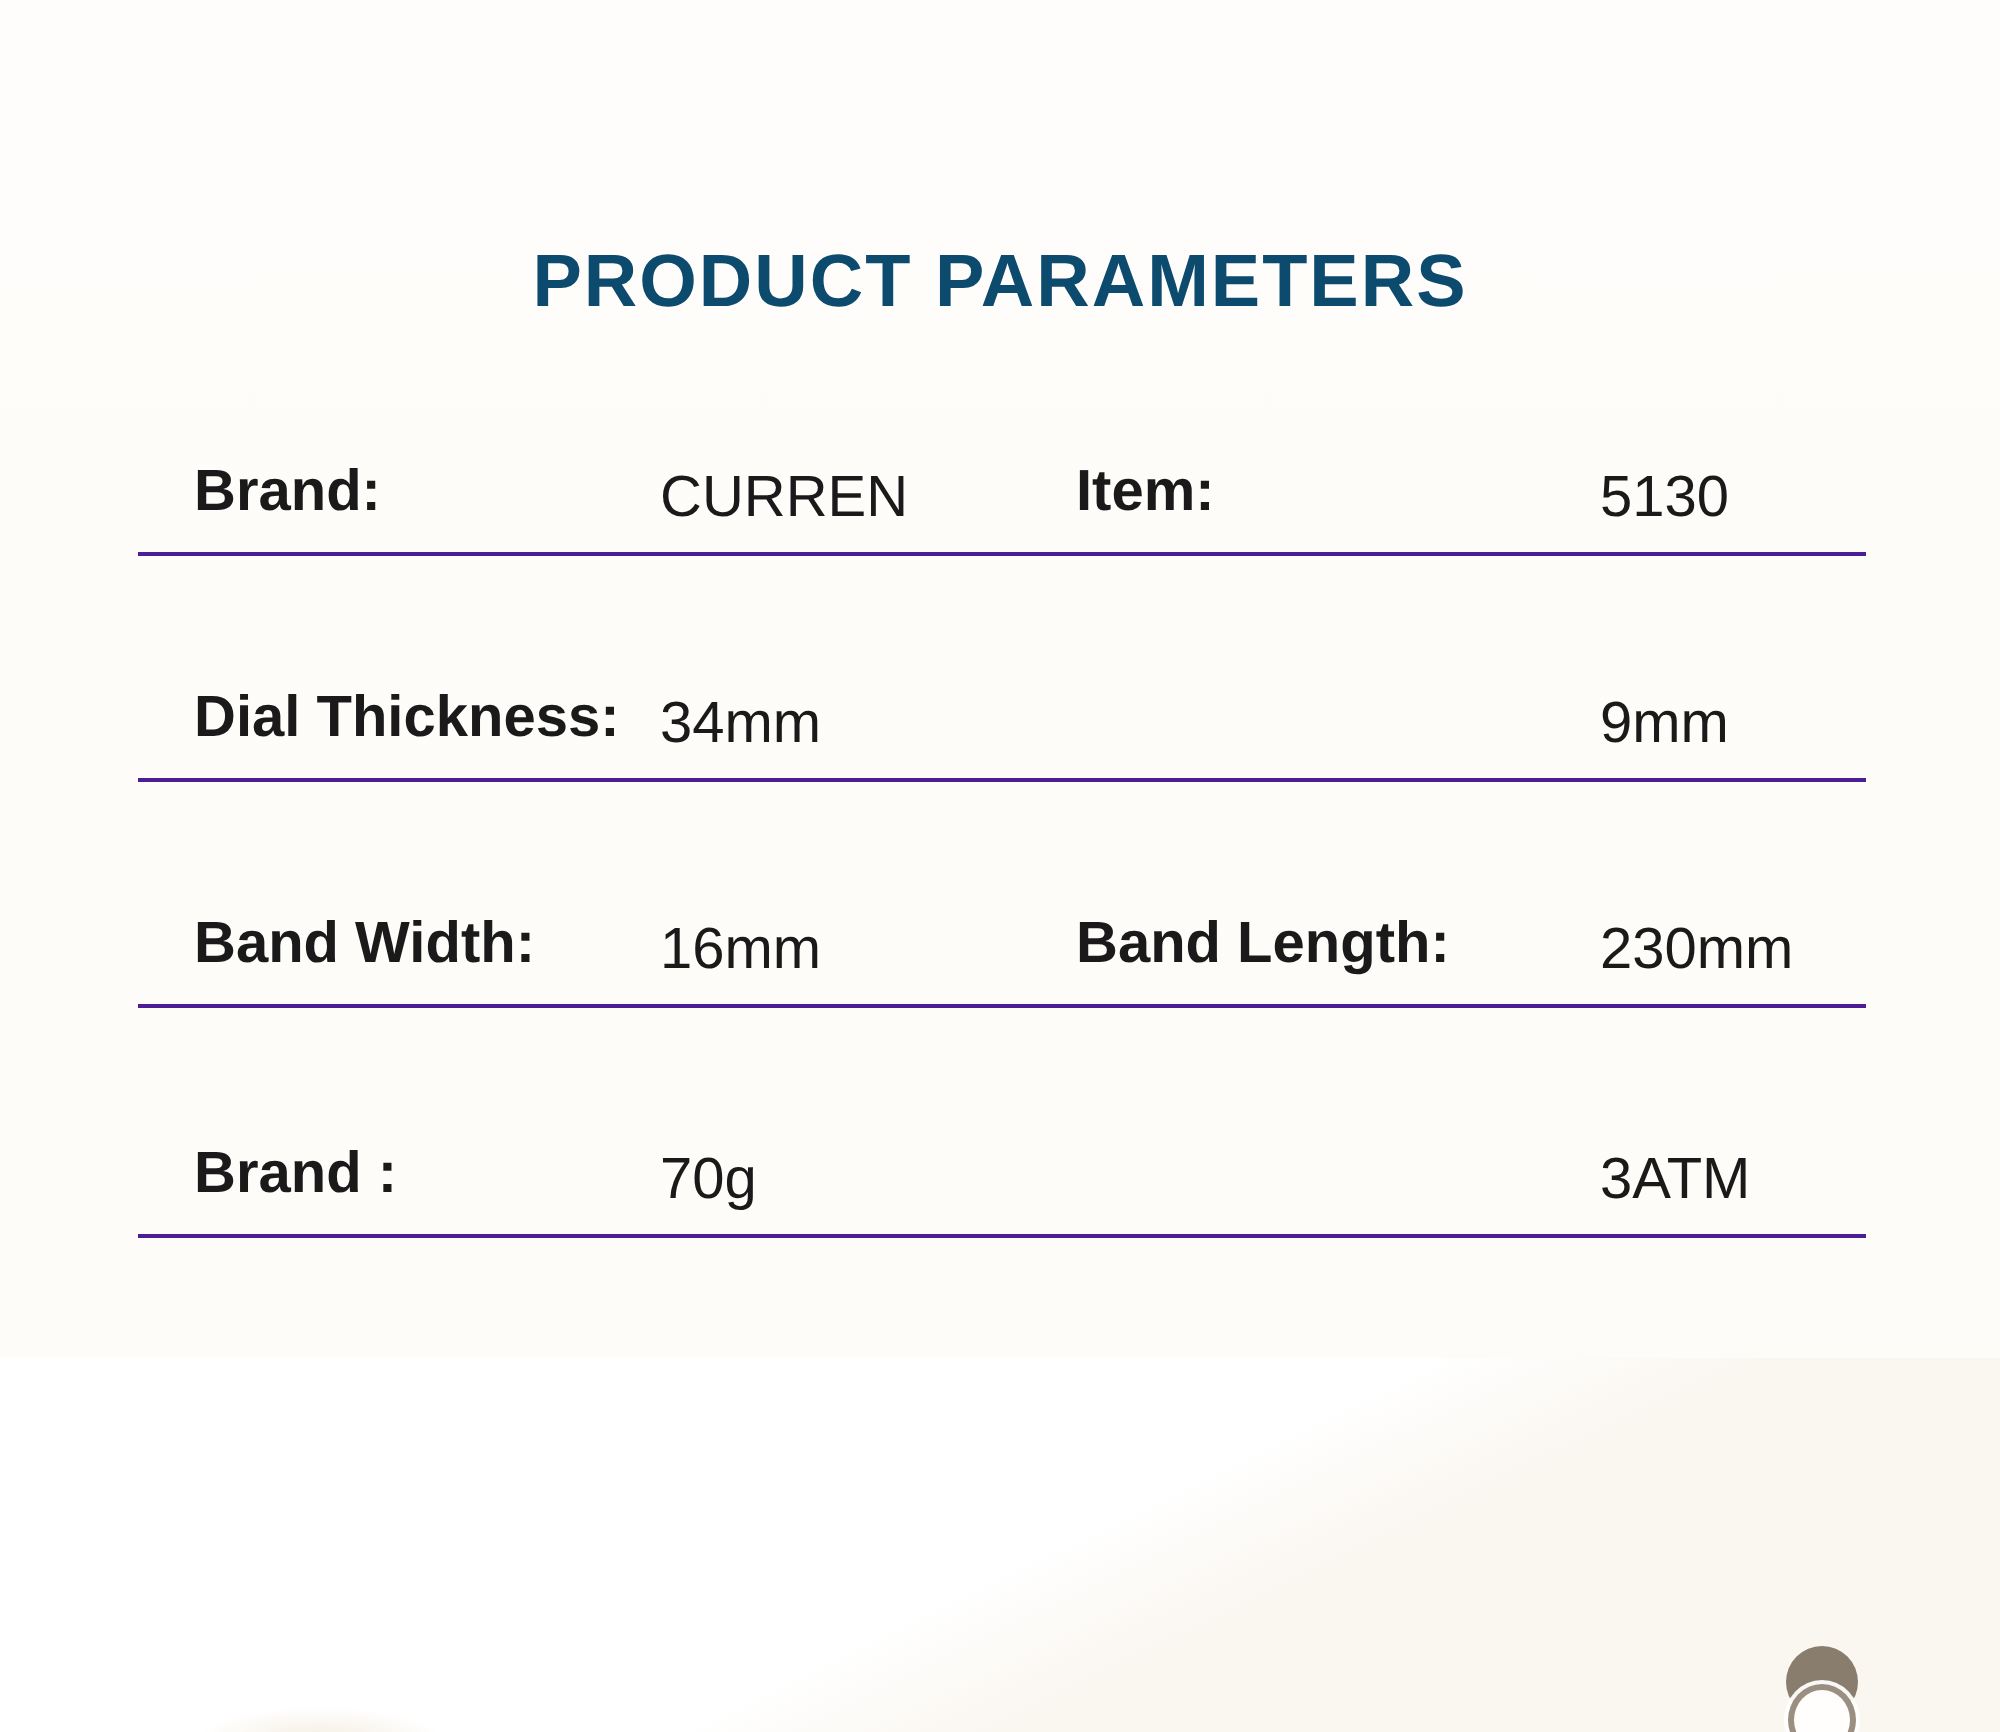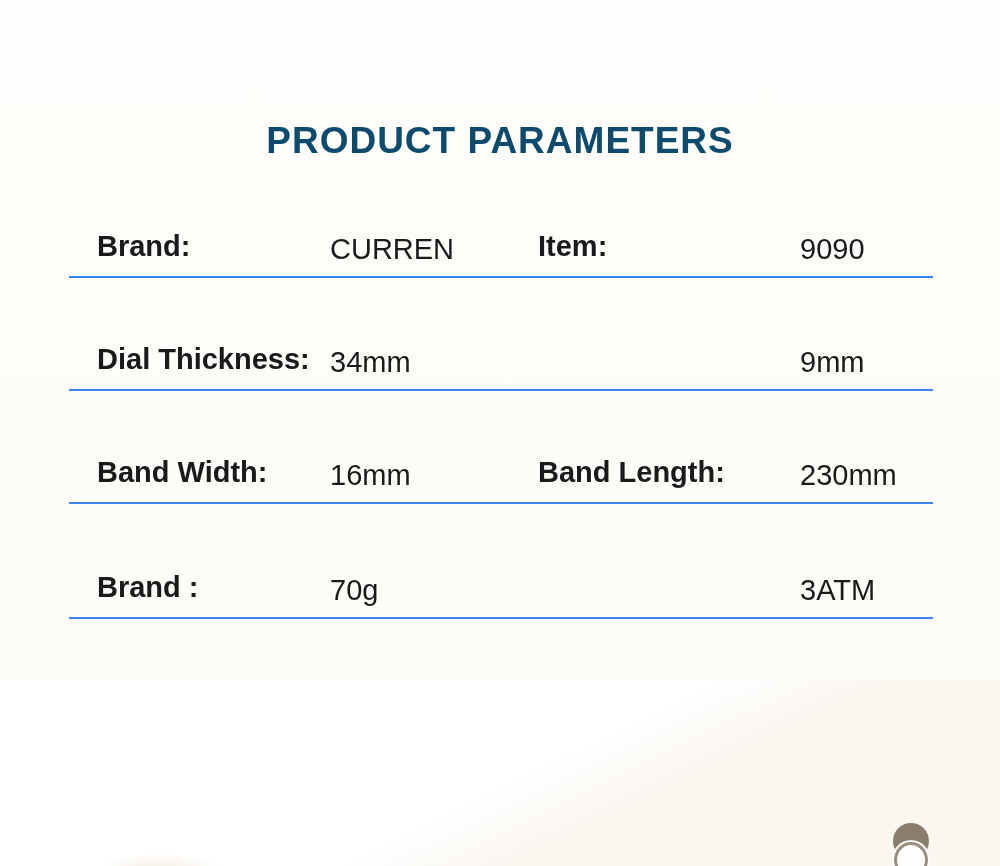--- a/index.html
+++ b/index.html
@@ -46,21 +46,21 @@
 
   .params-table {
     position: absolute;
     left: 69px; top: 165px;
     width: 864px;
   }
 
   .param-row {
     position: relative;
     height: 111px;
-    border-bottom: 2px solid #3b82f6;
+    border-bottom: 2px solid #4c1d95;
   }
   .param-row.last {
     height: 113px;
   }
 
   .cell {
     position: absolute;
     line-height: 1;
     white-space: nowrap;
   }
@@ -105,21 +105,21 @@
 <div class="bottom-bg"></div>
 
 <h1 class="page-title">PRODUCT PARAMETERS</h1>
 
 <div class="params-table">
 
   <div class="param-row">
     <span class="cell label pos-label-left">Brand:</span>
     <span class="cell value pos-value-left">CURREN</span>
     <span class="cell label pos-label-right">Item:</span>
-    <span class="cell value pos-value-right">9090</span>
+    <span class="cell value pos-value-right">5130</span>
   </div>
 
   <div class="param-row">
     <span class="cell label pos-label-left">Dial Thickness:</span>
     <span class="cell value pos-value-left">34mm</span>
     <span class="cell value pos-value-right">9mm</span>
   </div>
 
   <div class="param-row">
     <span class="cell label pos-label-left">Band Width:</span>

